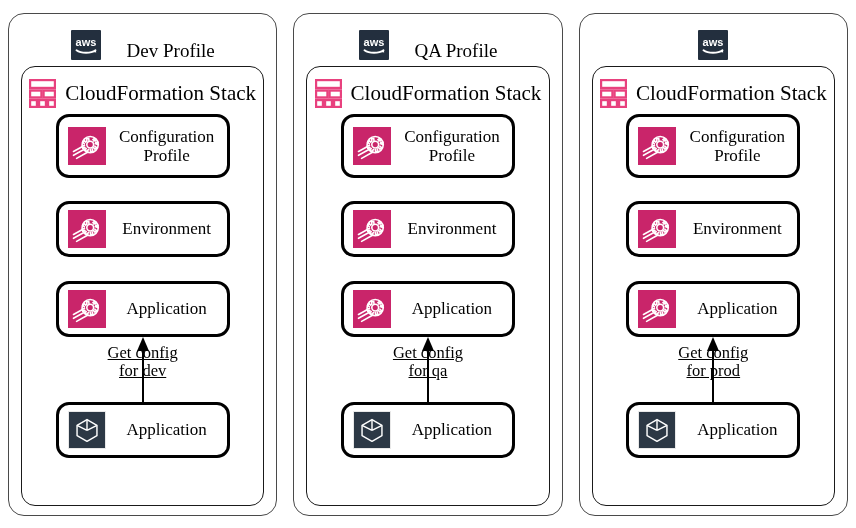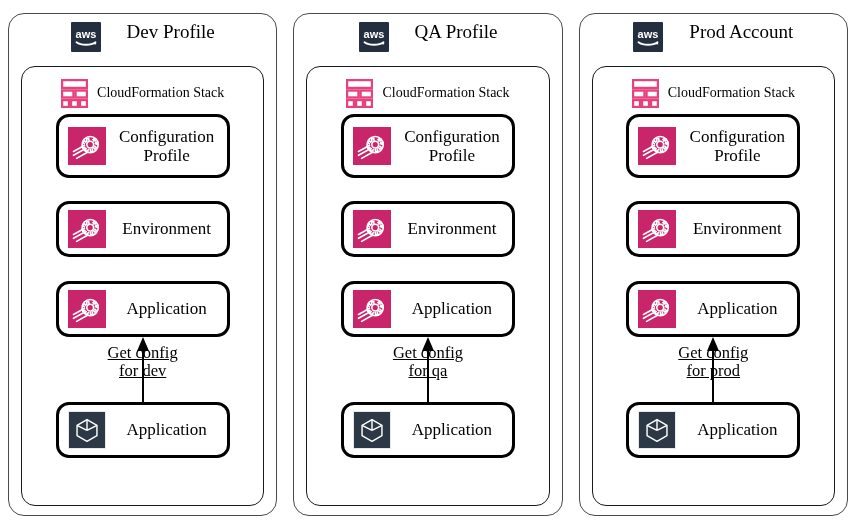--- a/index.html
+++ b/index.html
@@ -37,21 +37,21 @@
     box-sizing: border-box;
     background: #ffffff;
     display: flex;
     flex-direction: column;
     align-items: center;
     padding-top: 8px;
   }
 
   .account-header {
     display: flex;
-    align-items: flex-start;
+    align-items: flex-end;
     gap: 26px;
     height: 38px;
     margin-bottom: 6px;
   }
 
   .account-title {
     font-size: 19px;
     line-height: 1;
     white-space: nowrap;
   }
@@ -83,21 +83,21 @@
   }
 
   .cfn-header {
     display: flex;
     align-items: center;
     gap: 9px;
     height: 34px;
     margin-bottom: 4px;
   }
   .cfn-title {
-    font-size: 14px;
+    font-size: 21px;
     line-height: 1;
     white-space: nowrap;
   }
 
   
   .cfn-icon {
     width: 27px;
     height: 29px;
     flex: 0 0 auto;
     display: block;
@@ -399,21 +399,20 @@
 
   <div class="account-panel">
     <div class="account-header">
       <span class="aws-logo">
         <svg width="30" height="30" viewBox="0 0 30 30" aria-hidden="true">
           <text x="15" y="16" fill="#ffffff" font-family="Liberation Sans, sans-serif" font-size="11" font-weight="700" text-anchor="middle">aws</text>
           <path d="M5.5 20.2 C10 23.6 20 23.6 24.5 20.2" stroke="#ffffff" stroke-width="1.9" fill="none" stroke-linecap="round"></path>
           <path d="M24.8 19.6 L25.2 22.6 L22.3 21.9 Z" fill="#ffffff"></path>
         </svg>
       </span>
-      <span class="account-title">Prod Account</span>
     </div>
 
     <div class="cfn-stack">
       <div class="cfn-header">
         <svg class="cfn-icon" viewBox="0 0 27 29">
           <rect x="1" y="1" width="25" height="8" fill="none" stroke="#E8417E" stroke-width="2.4"></rect>
           <rect x="1" y="11.5" width="11.5" height="7" fill="none" stroke="#E8417E" stroke-width="2.4"></rect>
           <rect x="14.5" y="11.5" width="11.5" height="7" fill="none" stroke="#E8417E" stroke-width="2.4"></rect>
           <rect x="1" y="21" width="7" height="7" fill="none" stroke="#E8417E" stroke-width="2.4"></rect>
           <rect x="10" y="21" width="7" height="7" fill="none" stroke="#E8417E" stroke-width="2.4"></rect>

